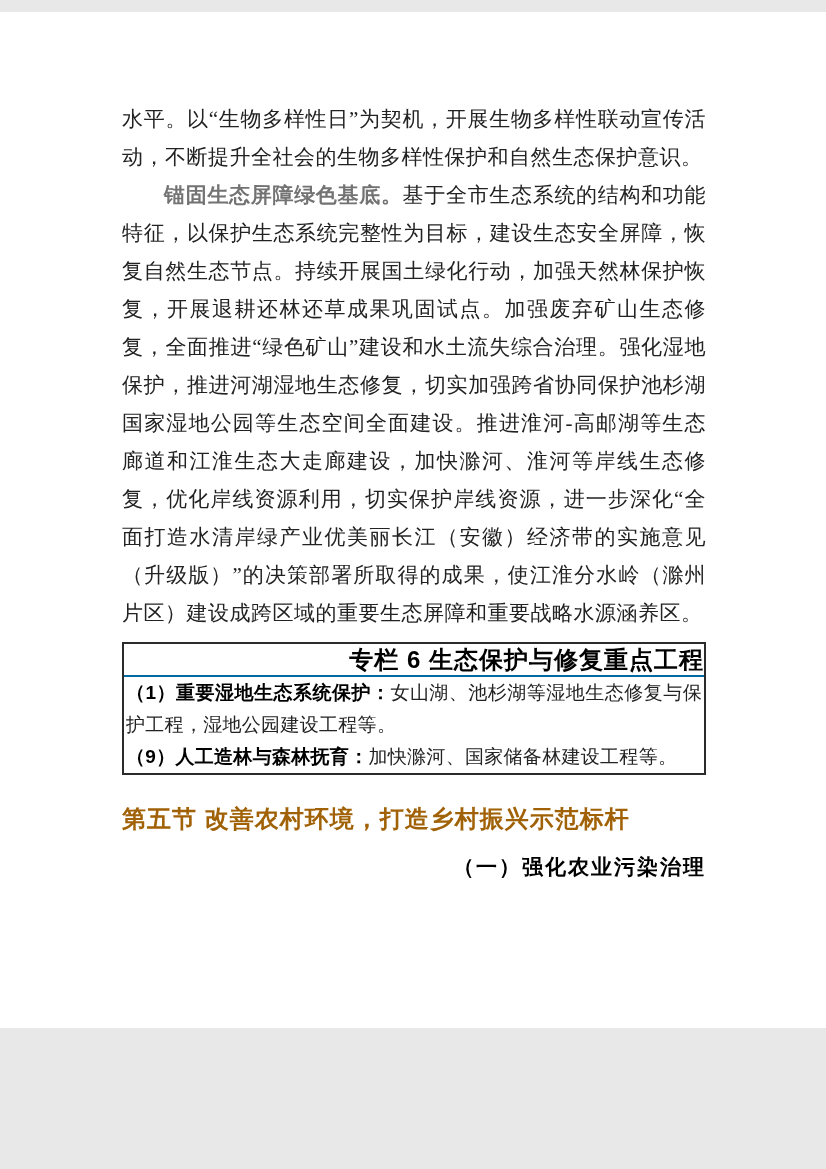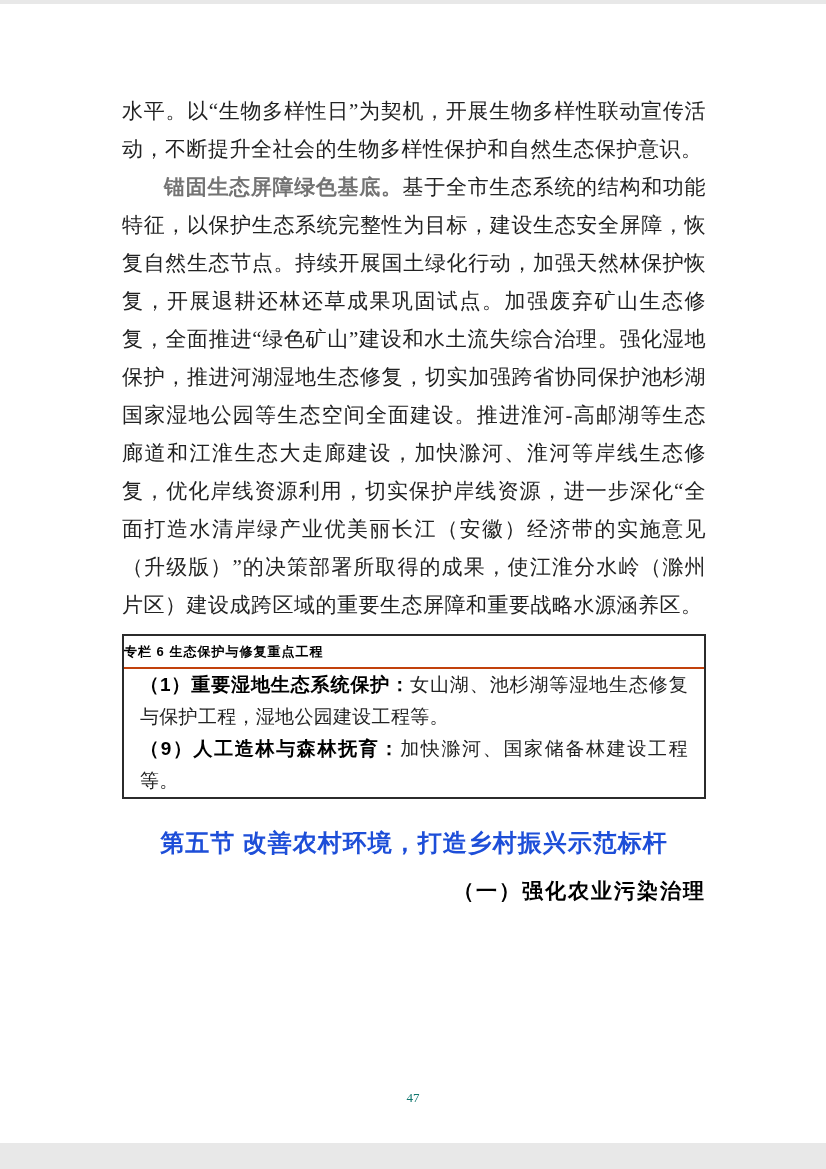--- a/index.html
+++ b/index.html
@@ -1,19 +1,19 @@
 <!DOCTYPE html>
 <html lang="zh"><head>
 <meta charset="utf-8">
 <style>
   html,body { margin:0; padding:0; background:#e8e8e8; }
   .page {
     position:relative;
-    width:826px; height:1139px;
-    margin:4px auto;
+    width:826px; height:1016px;
+    margin:12px auto;
     background:#ffffff;
     font-family:"Liberation Serif","DejaVu Serif",serif;
     color:#222222;
     overflow:hidden;
   }
   .content {
     position:absolute;
     left:122px; top:88px;
     width:584px;
   }
@@ -27,49 +27,48 @@
   p.indent { text-indent:42px; }
   .lead-body {
     font-weight:bold;
     color:#737373;
   }
   .callout-box {
     margin-top:10px;
     border:2px solid #2b2b2b;
   }
   .box-header {
-    border-bottom:2px solid #c2410c;
-    text-align:left;
+    border-bottom:2px solid #0369a1;
+    text-align:right;
     font-weight:bold;
-    font-size:13px;
+    font-size:24px;
     line-height:31px;
     color:#000000;
     font-family:"Liberation Sans","DejaVu Sans",sans-serif;
     letter-spacing:1px;
   }
-  .box-body { padding:0 16px; }
+  .box-body { padding:0 2px; }
   p.box-item {
     margin:0;
     font-size:19px;
     line-height:32px;
     text-align:justify;
     letter-spacing:0.3px;
   }
   .box-item-lead {
     font-weight:bold;
     color:#000000;
     font-family:"Liberation Sans","DejaVu Sans",sans-serif;
   }
   h2.section-heading {
     margin:26px 0 0 0;
-    text-align:center;
     font-size:24px;
     line-height:36px;
     font-weight:bold;
-    color:#1d4ed8;
+    color:#a16207;
     font-family:"Liberation Sans","DejaVu Sans",sans-serif;
     letter-spacing:1px;
   }
   h3.subsection-heading {
     margin:14px 0 0 0;
     font-size:21px;
     line-height:32px;
     font-weight:bold;
     color:#000000;
     font-family:"Liberation Serif","DejaVu Serif",serif;

